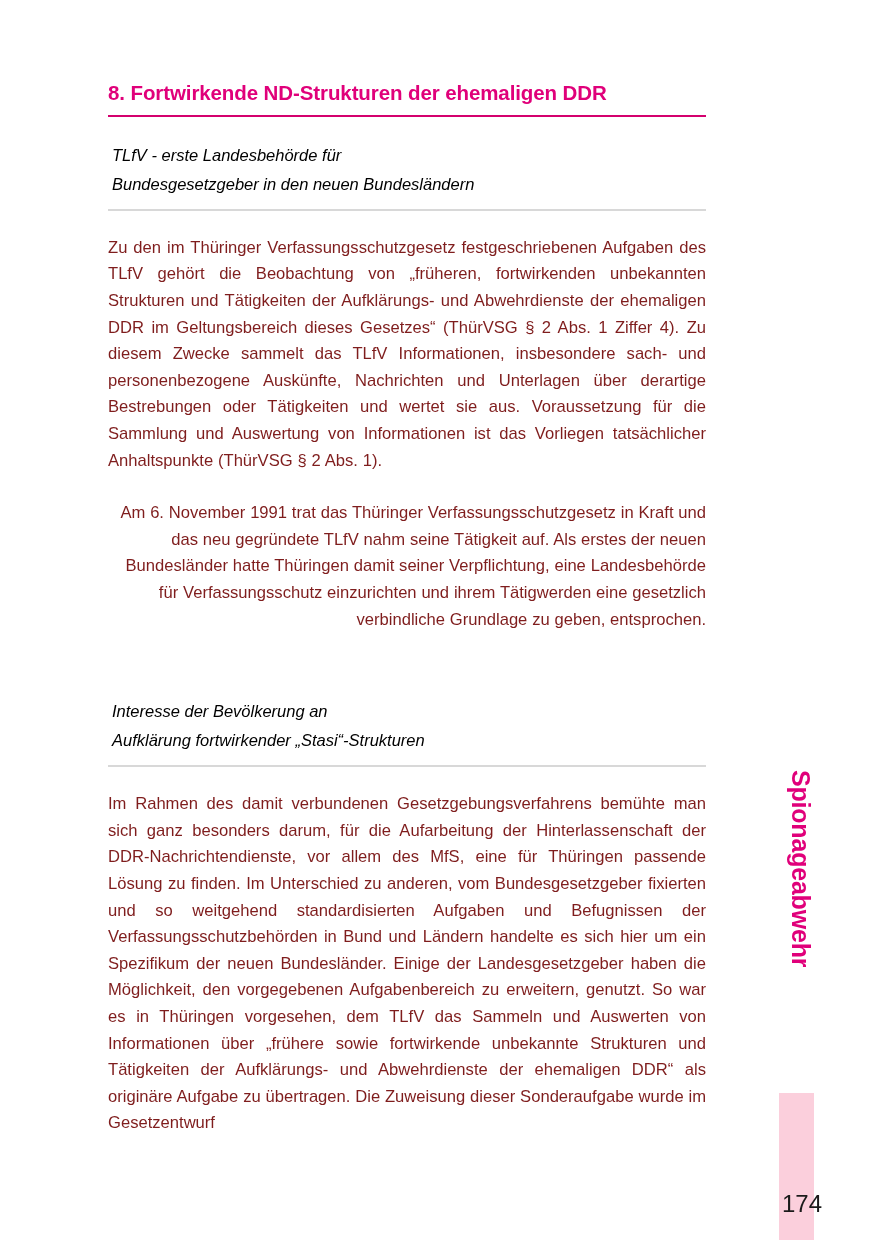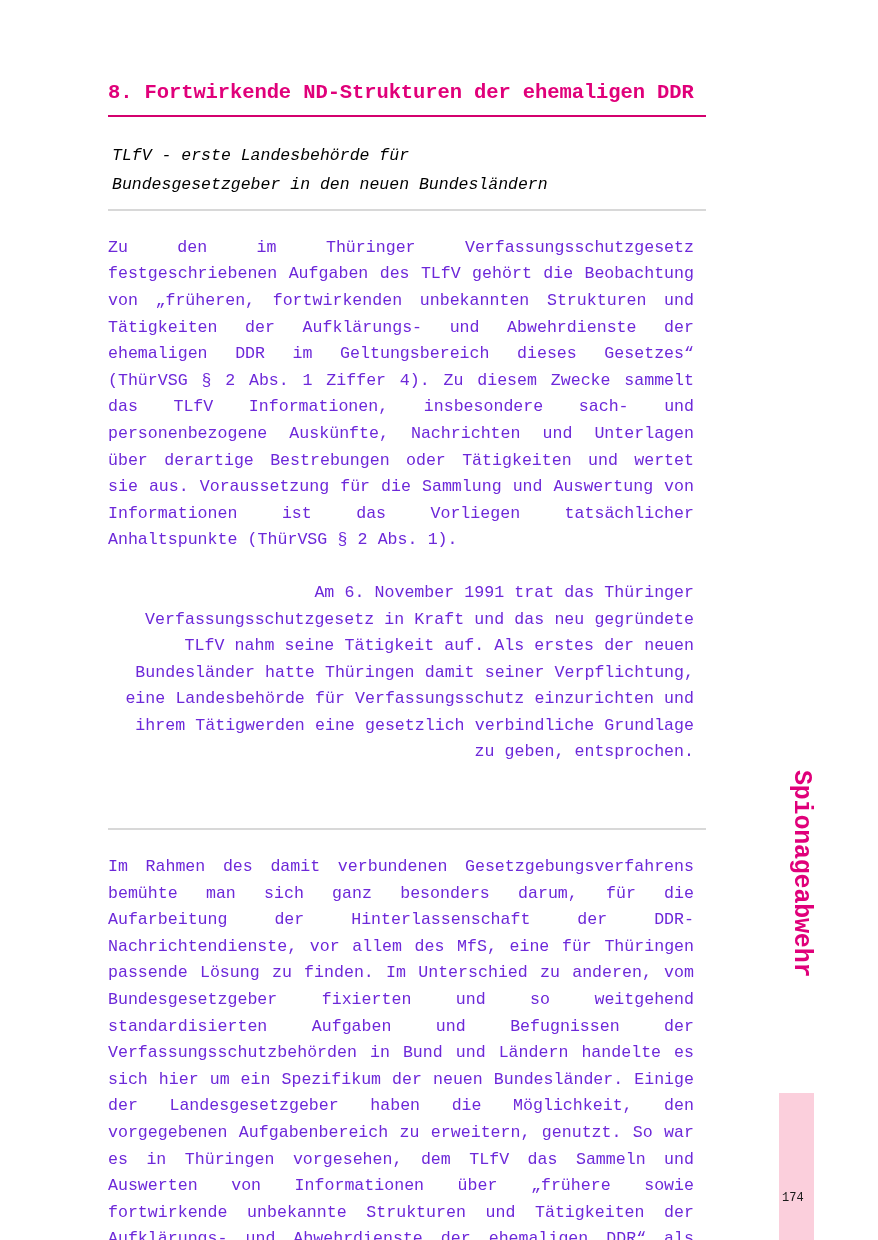--- a/index.html
+++ b/index.html
@@ -10,21 +10,20 @@
   body {
     font-family: "Liberation Sans", sans-serif;
     color: #1a1a1a;
   }
   #page {
     position: relative;
     width: 878px;
     height: 1240px;
     background: #ffffff;
     overflow: hidden;
-    font-family: Liberation Mono, monospace;
   }
 
   
   .content {
     position: absolute;
     left: 108px;
     top: 80px;
     width: 598px;
   }
 
@@ -62,22 +61,22 @@
   .subheading-block-1 { margin-top: 26px; margin-bottom: 12px; }
   .subheading-block-2 { margin-top: 0; margin-bottom: 12px; }
 
   .spacer-after-rule { height: 24px; }
 
   p.body-par {
     font-size: 16.6px;
     line-height: 26.6px;
     text-align: justify;
     text-justify: inter-word;
-    margin: 0 12px 26px 0;
-    color: #6d28d9;
+    margin: 0 0 26px 0;
+    color: #7f1d1d;
     hyphens: manual;
     word-spacing: 0.2px;
   }
   p.body-par.last { margin-bottom: 0; }
   p.body-par.nojust { text-align: right; }
 
   .block-gap { height: 36px; }
 
   
   .side-title {
@@ -103,21 +102,21 @@
     top: 1093px;
     width: 35px;
     height: 147px;
     background: #fbcfdc;
   }
   .page-number {
     position: absolute;
     left: 782px;
     top: 1192px;
     width: 40px;
-    font-size: 12px;
+    font-size: 24px;
     color: #1a1a1a;
     line-height: 1;
   }
 </style>
 </head>
 <body>
 
 <div id="page">
 
   <div class="content">
@@ -133,20 +132,24 @@
 
     <div class="rule-gray"></div>
     <div class="spacer-after-rule"></div>
 
     <p class="body-par">Zu den im Thüringer Verfassungsschutzgesetz festgeschriebenen Aufgaben des TLfV gehört die Beobachtung von „früheren, fortwirkenden unbekannten Strukturen und Tätigkeiten der Aufklärungs- und Abwehrdienste der ehemaligen DDR im Geltungsbereich dieses Gesetzes“ (ThürVSG § 2 Abs. 1 Ziffer 4). Zu diesem Zwecke sammelt das TLfV Informationen, insbesondere sach- und personenbezogene Auskünfte, Nachrichten und Unterlagen über derartige Bestrebungen oder Tätigkeiten und wertet sie aus. Voraussetzung für die Sammlung und Auswertung von Informationen ist das Vorliegen tatsächlicher Anhaltspunkte (ThürVSG § 2 Abs. 1).</p>
 
     <p class="body-par nojust">Am 6. November 1991 trat das Thüringer Verfassungsschutzgesetz in Kraft und das neu gegründete TLfV nahm seine Tätigkeit auf. Als erstes der neuen Bundesländer hatte Thüringen damit seiner Verpflichtung, eine Landesbehörde für Verfassungsschutz einzurichten und ihrem Tätigwerden eine gesetzlich verbindliche Grundlage zu geben, entsprochen.</p>
 
     <div class="block-gap"></div>
 
+    <div class="subheading-block-2">
+      <div class="subheading">Interesse der Bevölkerung an</div>
+      <div class="subheading">Aufklärung fortwirkender „Stasi“-Strukturen</div>
+    </div>
 
     <div class="rule-gray"></div>
     <div class="spacer-after-rule"></div>
 
     <p class="body-par last">Im Rahmen des damit verbundenen Gesetzgebungsverfahrens bemühte man sich ganz besonders darum, für die Aufarbeitung der Hinterlassenschaft der DDR-Nachrichtendienste, vor allem des MfS, eine für Thüringen passende Lösung zu finden. Im Unterschied zu anderen, vom Bundesgesetzgeber fixierten und so weitgehend standardisierten Aufgaben und Befugnissen der Verfassungsschutzbehörden in Bund und Ländern handelte es sich hier um ein Spezifikum der neuen Bundesländer. Einige der Landesgesetzgeber haben die Möglichkeit, den vorgegebenen Aufgabenbereich zu erweitern, genutzt. So war es in Thüringen vorgesehen, dem TLfV das Sammeln und Auswerten von Informationen über „frühere sowie fortwirkende unbekannte Strukturen und Tätigkeiten der Aufklärungs- und Abwehrdienste der ehemaligen DDR“ als originäre Aufgabe zu übertragen. Die Zuweisung dieser Sonderaufgabe wurde im Gesetzentwurf</p>
 
   </div>
 
   <div class="side-title">Spionageabwehr</div>
 

